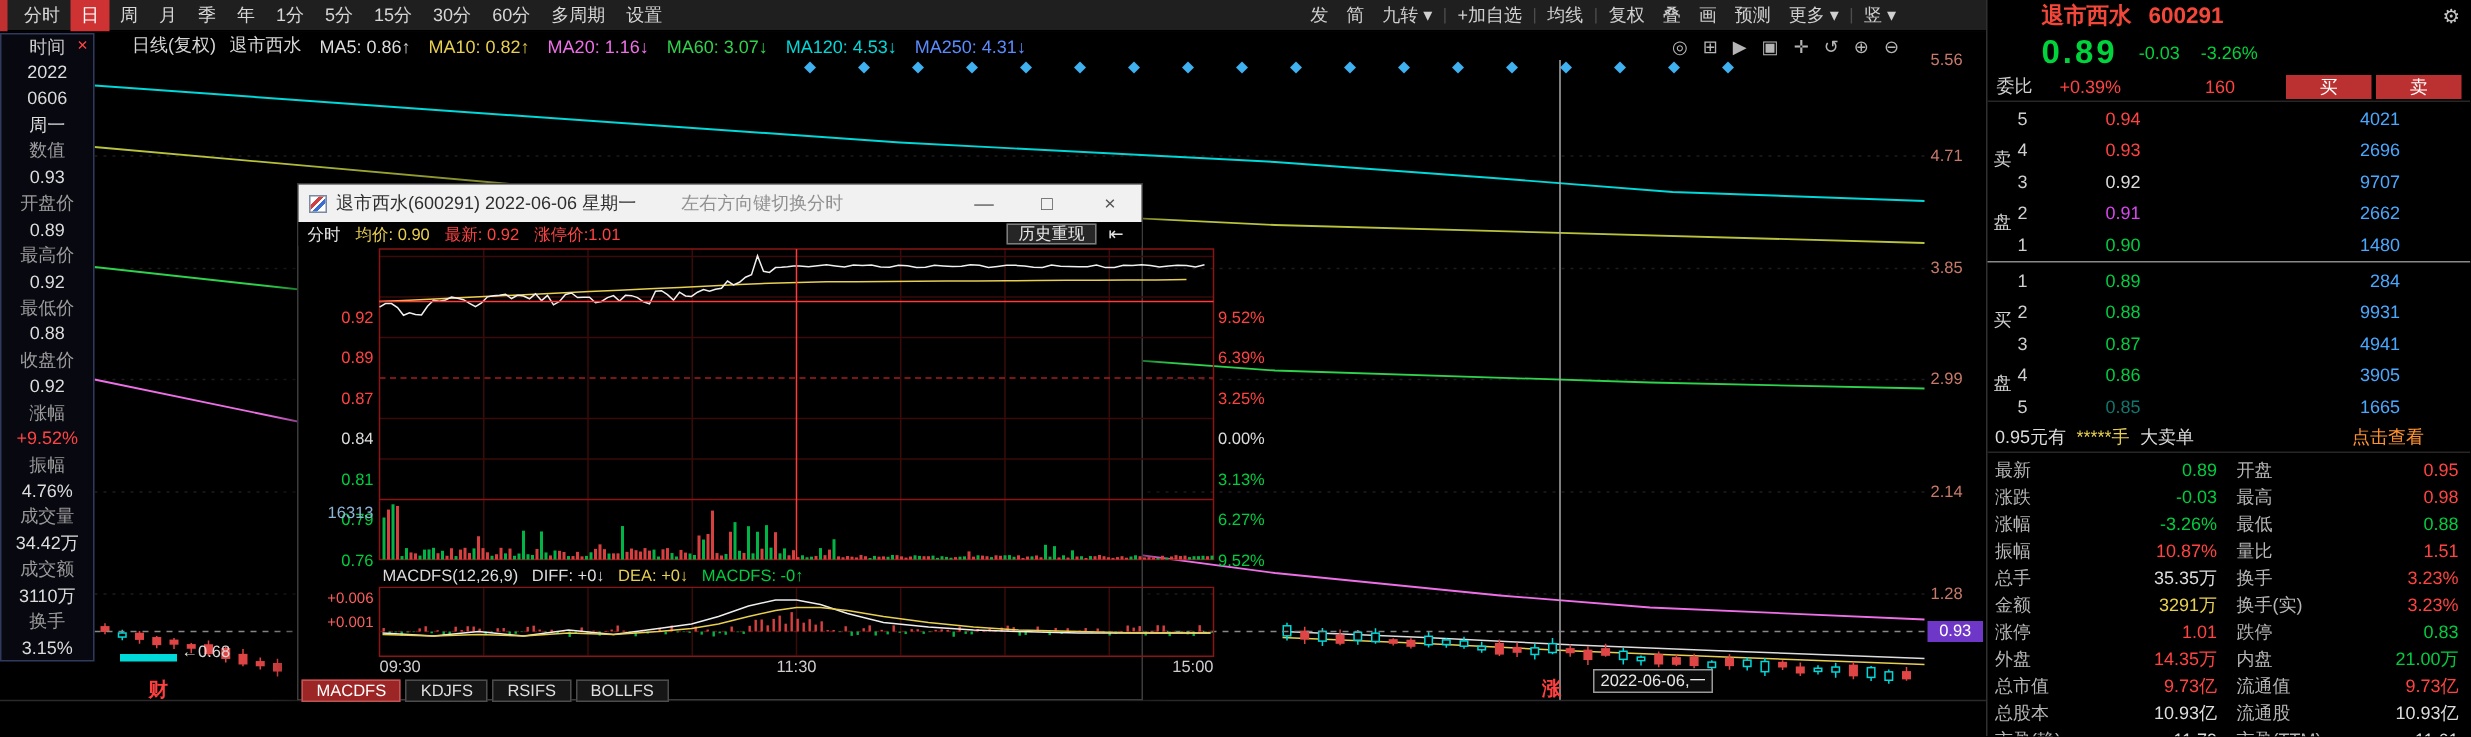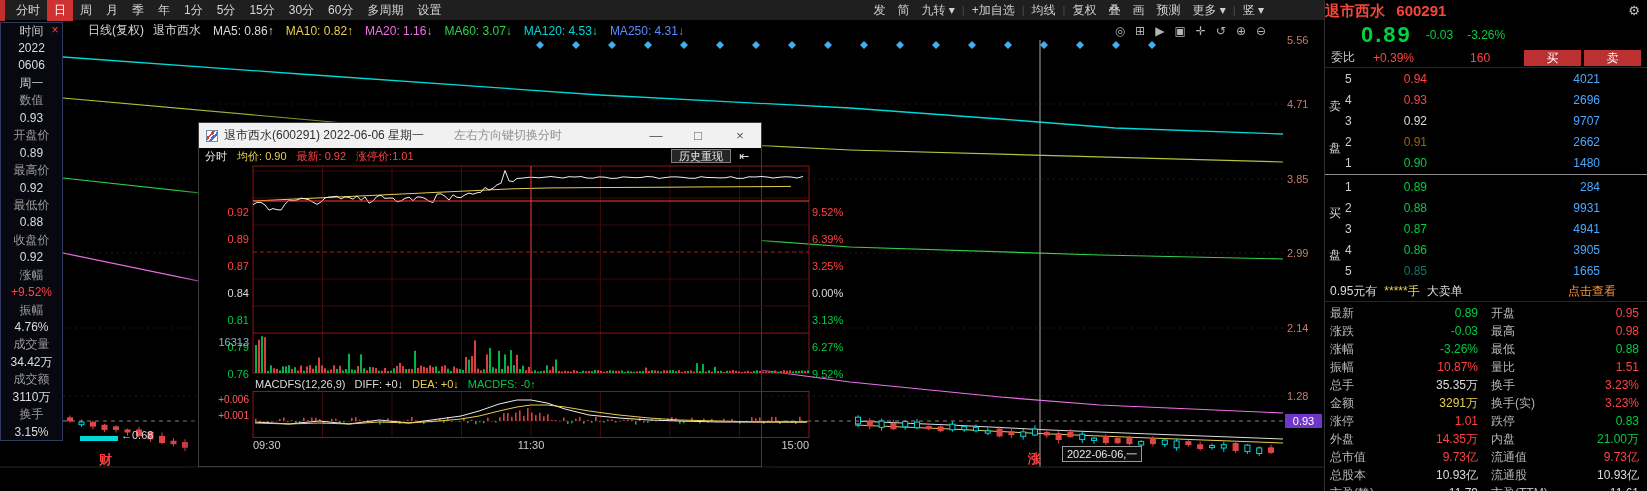--- a/index.html
+++ b/index.html
@@ -74,21 +74,21 @@
 #pp-time{position:absolute;left:0;top:316px;width:650px;height:14px;font-size:11px;color:#cdcdcd}
 #pp-time .t1{position:absolute;left:54px}
 #pp-time .t2{position:absolute;left:310px;width:44px;text-align:center}
 #pp-time .t3{position:absolute;left:572px;width:38px;text-align:right}
 #pp-tabs{position:absolute;left:2px;top:330px;display:flex;gap:3px}
 .pp-tab{height:15px;line-height:14px;padding:0 9px;background:#161616;border:1px solid #4c4c4c;color:#dedede;font-size:11px}
 .pp-tab.active{background:#9c2626;border-color:#c05555;color:#fff}
 
 
 #right-panel{position:absolute;left:1324px;top:0;width:323px;height:491px;background:#000;border-left:1px solid #303030;font-size:12px}
-#rp-header{position:relative;height:22px;line-height:22px;white-space:nowrap}
+#rp-header{position:relative;height:22px;line-height:22px;padding-left:36px;white-space:nowrap}
 #rp-name,#rp-code{color:#f4473a;font-size:15px;font-weight:bold}
 #rp-name{margin-right:8px}
 #rp-gear{position:absolute;right:7px;top:0;color:#c5c5c5;font-size:13px}
 #rp-price-row{height:26px;display:flex;align-items:center;padding-left:36px}
 #rp-price{color:#00d33c;font-size:22px;font-weight:bold;letter-spacing:2px}
 #rp-change,#rp-pct{color:#00d33c;font-size:12px;margin-left:14px}
 #rp-weibi{height:20px;display:flex;align-items:center;padding:0 6px;border-bottom:1px solid #262626}
 #rp-weibi .rp-lab{color:#cfcfcf;margin-right:18px}
 .rp-red{color:#ff4343}
 #rp-weicha{margin-left:56px}
@@ -760,20 +760,26 @@
       <path d="M56,31 L90,33 L120,30 L150,33 L180,29 L210,32 L240,28 L262,25 L280,20 L300,13 L318,9 L332,9 L348,12 L366,18 L390,24 L420,27 L450,29 L480,30 L520,31 L560,31 L608,31" fill="none" stroke="#eeeeee" stroke-width="1"></path>
       <path d="M56,32 L90,33 L120,32 L150,33 L180,31 L210,32 L240,30 L262,28 L280,25 L300,20 L318,16 L332,14 L348,14 L366,16 L390,20 L420,24 L450,27 L480,29 L520,30 L560,31 L608,31" fill="none" stroke="#e7cf4f" stroke-width="1"></path>
     </svg>
     <div class="macd-ylab" style="top:271px">+0.006</div>
     <div class="macd-ylab" style="top:287px">+0.001</div>
     <div id="pp-time">
       <span class="t1">09:30</span>
       <span class="t2">11:30</span>
       <span class="t3">15:00</span>
     </div>
+    <div id="pp-tabs">
+        <span class="pp-tab active">MACDFS</span>
+        <span class="pp-tab">KDJFS</span>
+        <span class="pp-tab">RSIFS</span>
+        <span class="pp-tab">BOLLFS</span>
+      </div>
   </div>
 
   <div id="right-panel">
     <div id="rp-header">
       <span id="rp-name">退市西水</span>
       <span id="rp-code">600291</span>
       <span id="rp-gear">⚙</span>
     </div>
     <div id="rp-price-row">
       <span id="rp-price">0.89</span>
@@ -801,21 +807,21 @@
             <span class="ob-p" style="color: rgb(255, 67, 67);">0.93</span>
             <span class="ob-v">2696</span>
           </div>
           <div class="ob-row">
             <span class="ob-n">3</span>
             <span class="ob-p" style="color: rgb(220, 220, 220);">0.92</span>
             <span class="ob-v">9707</span>
           </div>
           <div class="ob-row">
             <span class="ob-n">2</span>
-            <span class="ob-p" style="color: #a16207;">0.91</span>
+            <span class="ob-p" style="color: #d946ef;">0.91</span>
             <span class="ob-v">2662</span>
           </div>
           <div class="ob-row">
             <span class="ob-n">1</span>
             <span class="ob-p" style="color: rgb(0, 204, 65);">0.90</span>
             <span class="ob-v">1480</span>
           </div>
         </div>
       <div id="rp-divider"></div>
       <div id="rp-bids">

